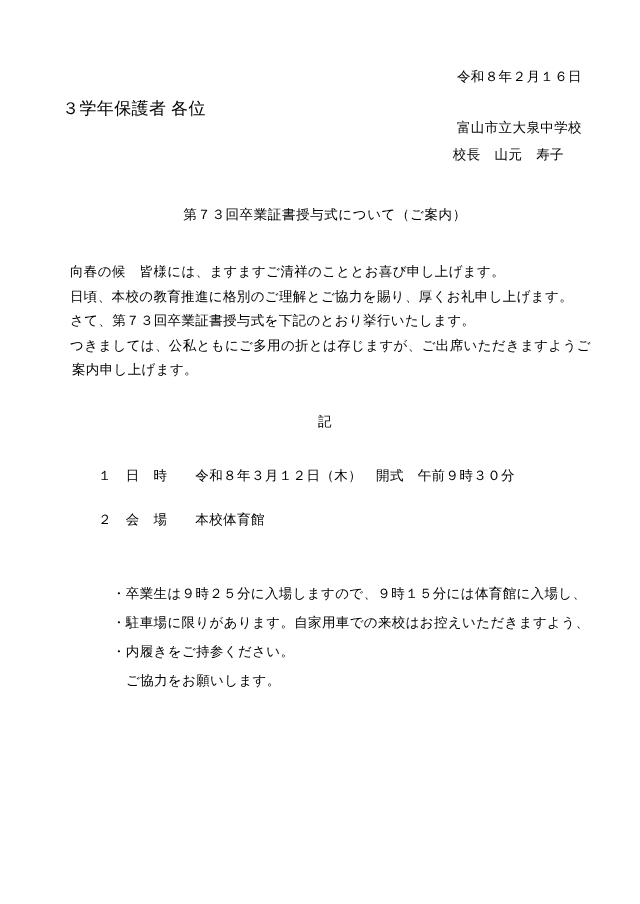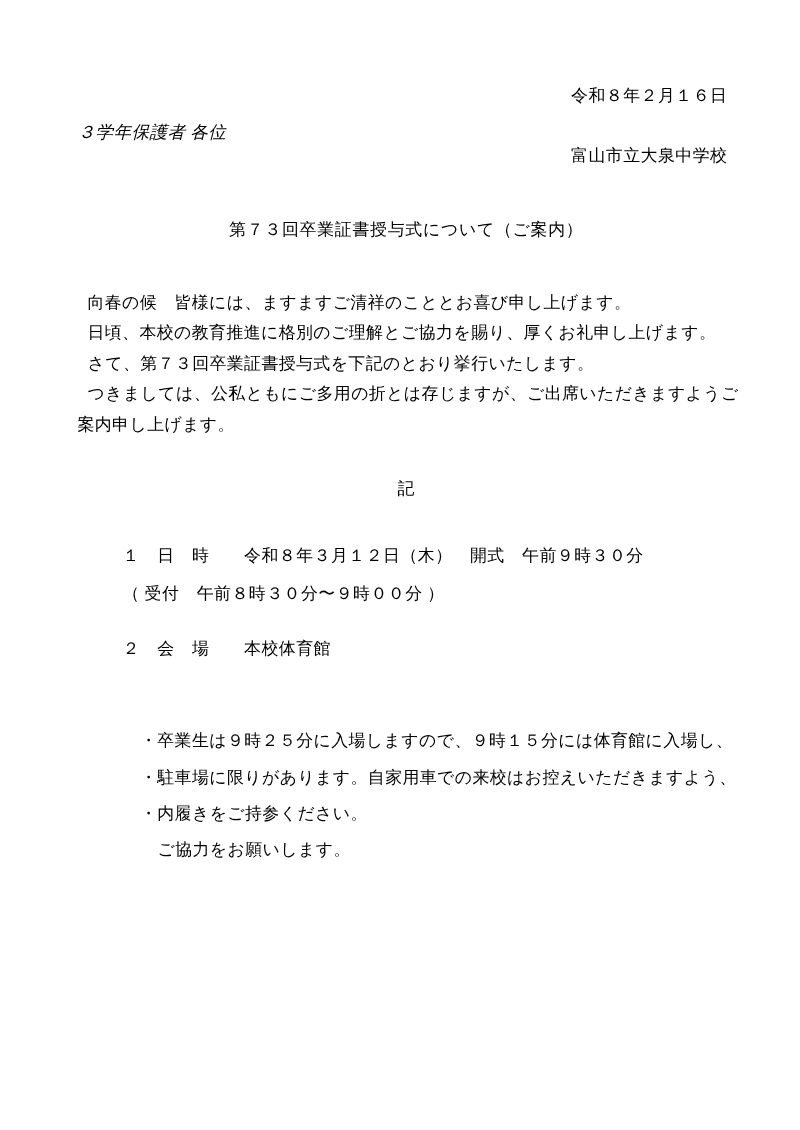--- a/index.html
+++ b/index.html
@@ -30,23 +30,22 @@
     text-align: right;
   }
   .date-line {
     margin-top: 10px;
     font-size: 13.5px;
     letter-spacing: 0.4px;
     padding-right: 6px;
   }
   .addressee {
     margin-top: 16px;
-    font-size: 14px;
+    font-size: 17px;
     letter-spacing: 0.4px;
-    font-style: italic;
   }
   .school {
     margin-top: 4px;
     font-size: 13.5px;
     letter-spacing: 0.4px;
     padding-right: 6px;
   }
   .principal {
     margin-top: 14px;
     font-size: 13.5px;
@@ -63,20 +62,21 @@
     margin-top: 44px;
   }
   .body-block .line {
     font-size: 13.5px;
     letter-spacing: 0.35px;
     margin-bottom: 11px;
     padding-left: 8px;
   }
   .body-block .line.cont {
     padding-left: 0;
+    margin-left: 10px;
   }
   .ki {
     margin-top: 36px;
     text-align: center;
     font-size: 13.5px;
     letter-spacing: 0.4px;
   }
   .items {
     margin-top: 36px;
   }
@@ -115,36 +115,36 @@
 <body>
 
 <div class="page">
 
   <div class="line right date-line">令和８年２月１６日</div>
 
   <div class="line addressee">３学年保護者 各位</div>
 
   <div class="line right school">富山市立大泉中学校</div>
 
+  <div class="line right principal">校長　山元　寿子</div>
 
   <div class="line doc-title">第７３回卒業証書授与式について（ご案内）</div>
 
   <div class="body-block">
     <div class="line">向春の候　皆様には、ますますご清祥のこととお喜び申し上げます。</div>
     <div class="line">日頃、本校の教育推進に格別のご理解とご協力を賜り、厚くお礼申し上げます。</div>
     <div class="line">さて、第７３回卒業証書授与式を下記のとおり挙行いたします。</div>
     <div class="line">つきましては、公私ともにご多用の折とは存じますが、ご出席いただきますようご</div>
     <div class="line cont">案内申し上げます。</div>
   </div>
 
   <div class="ki">記</div>
 
   <div class="items">
     <div class="item-line">１　日　時　　令和８年３月１２日（木）　開式　午前９時３０分</div>
-    <div class="item-sub">（ 受付　午前８時３０分〜９時００分 ）</div>
     <div class="item-line item-gap">２　会　場　　本校体育館</div>
   </div>
 
   <div class="notes">
     <div class="note-line">・卒業生は９時２５分に入場しますので、９時１５分には体育館に入場し、</div>
     <div class="note-line">・駐車場に限りがあります。自家用車での来校はお控えいただきますよう、</div>
     <div class="note-line">・内履きをご持参ください。</div>
     <div class="note-line indent">ご協力をお願いします。</div>
   </div>
 

